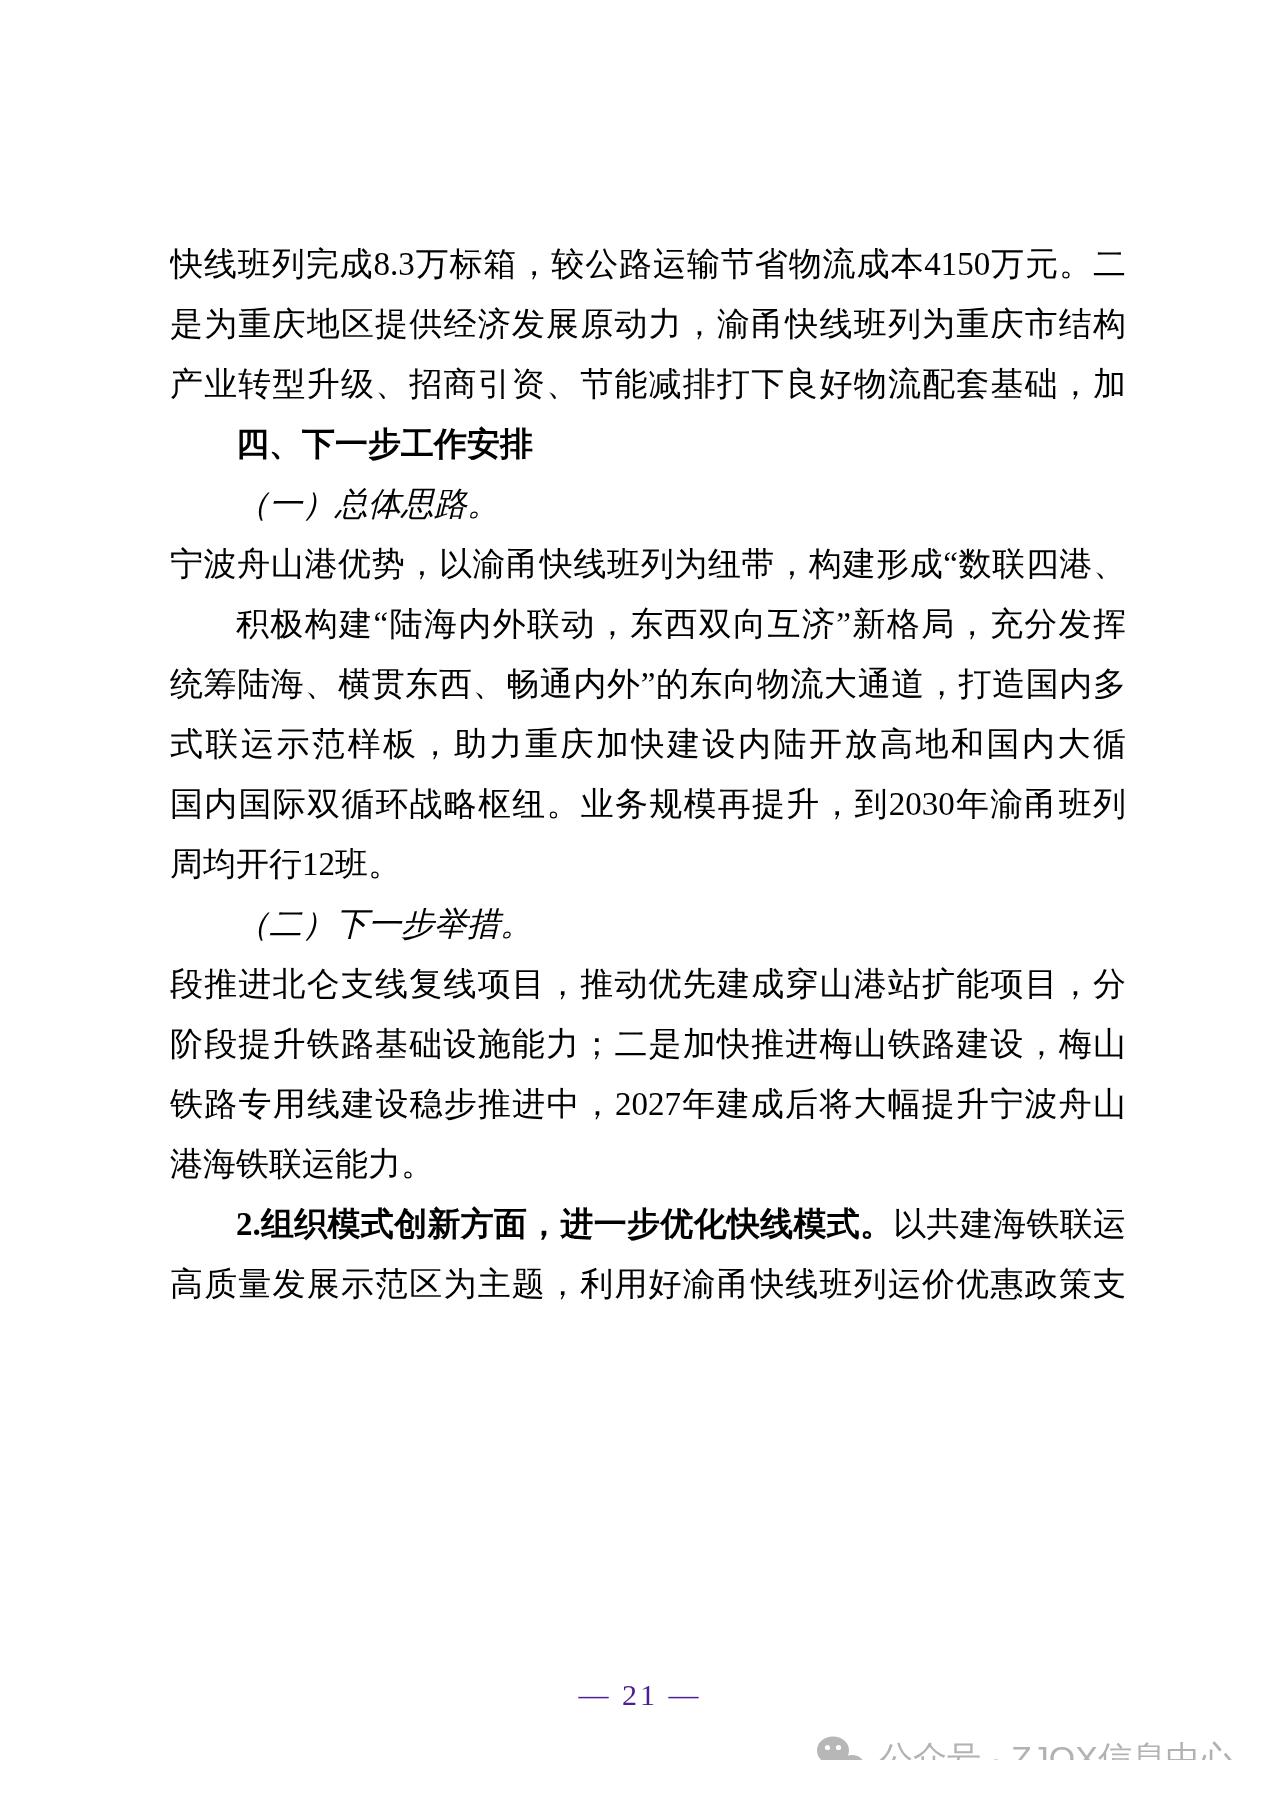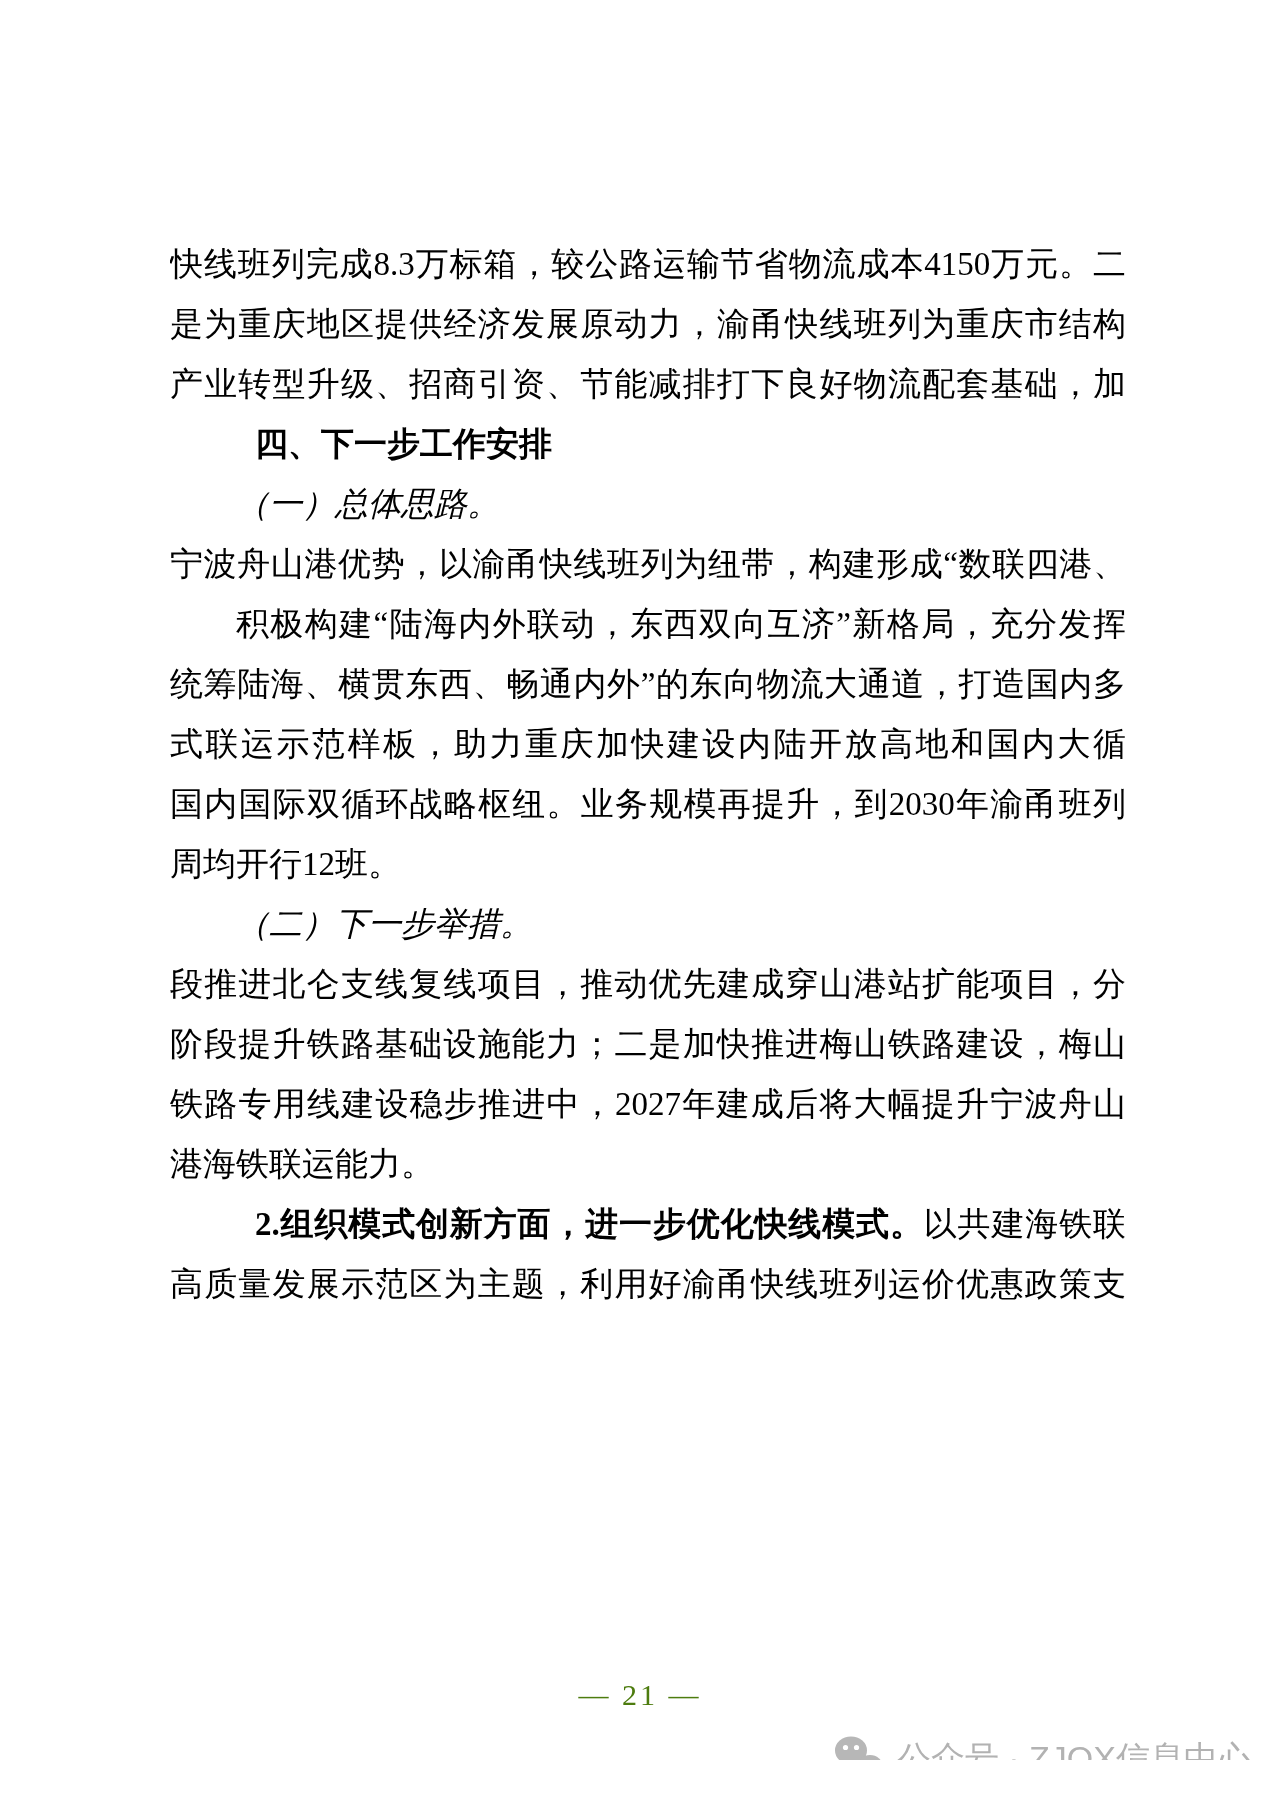--- a/index.html
+++ b/index.html
@@ -28,32 +28,32 @@
     text-align:justify;
     text-align-last:justify;
     -moz-text-align-last:justify;
   }
   .line.indent { padding-left:66px; }
   .line.heading {
     font-family:"Liberation Sans","DejaVu Sans",sans-serif;
     font-weight:700;
   }
   .line.kaiti { font-style:italic; }
-  .seg-b { font-weight:700;margin-left:19px; }
+  .seg-b { font-weight:700; }
   .pagenum {
     position:absolute;
     left:0; top:1678px; width:100%;
     text-align:center;
     font-size:30px;
     letter-spacing:3px;
-    color:#4d7c0f;
+    color:#4c1d95;
   }
   .footer {
     position:absolute;
-    top:1736px; right:28px;
+    top:1736px; right:46px;
     display:flex; align-items:center; gap:13px;
     font-family:"Liberation Sans","DejaVu Sans",sans-serif;
     font-size:34px;
     color:#b2b2b2;
   }
   .wicon { display:inline-block; width:50px; height:46px; line-height:0; }
 </style>
 </head>
 <body>
 

